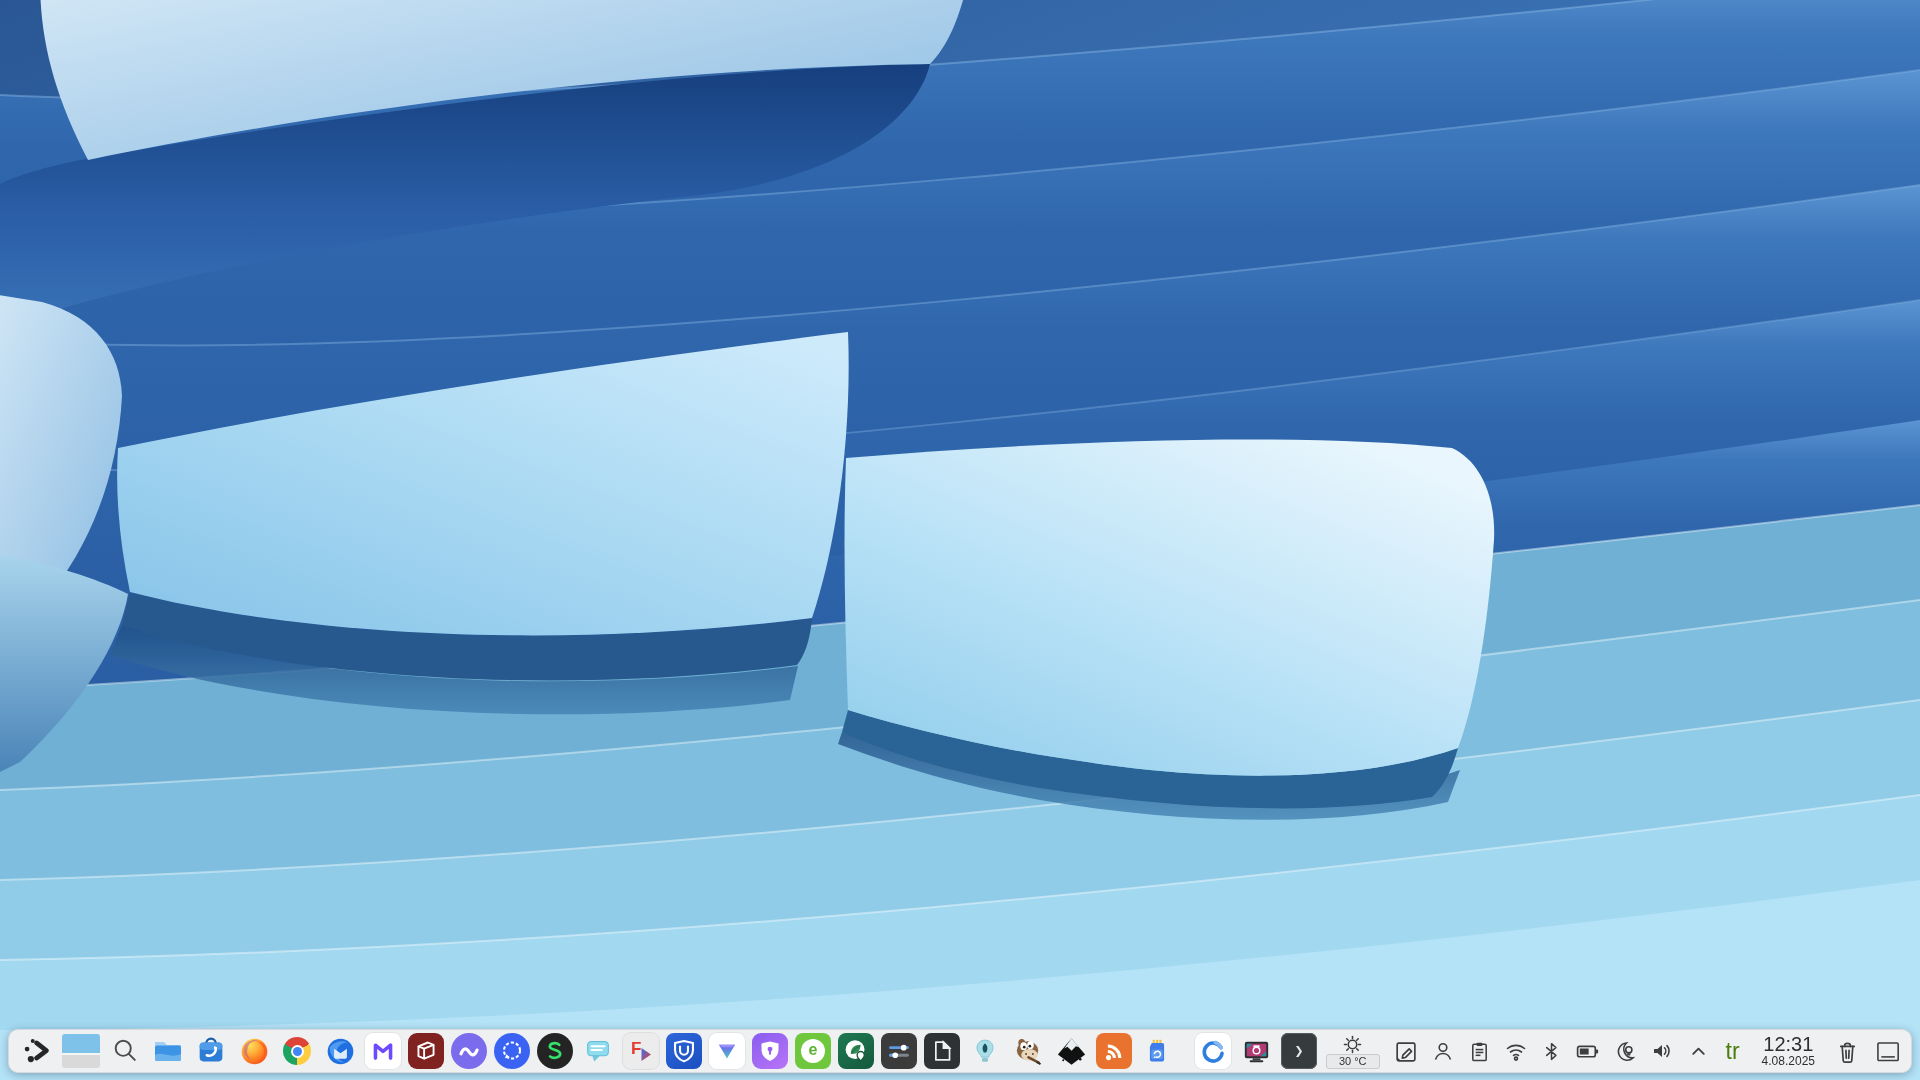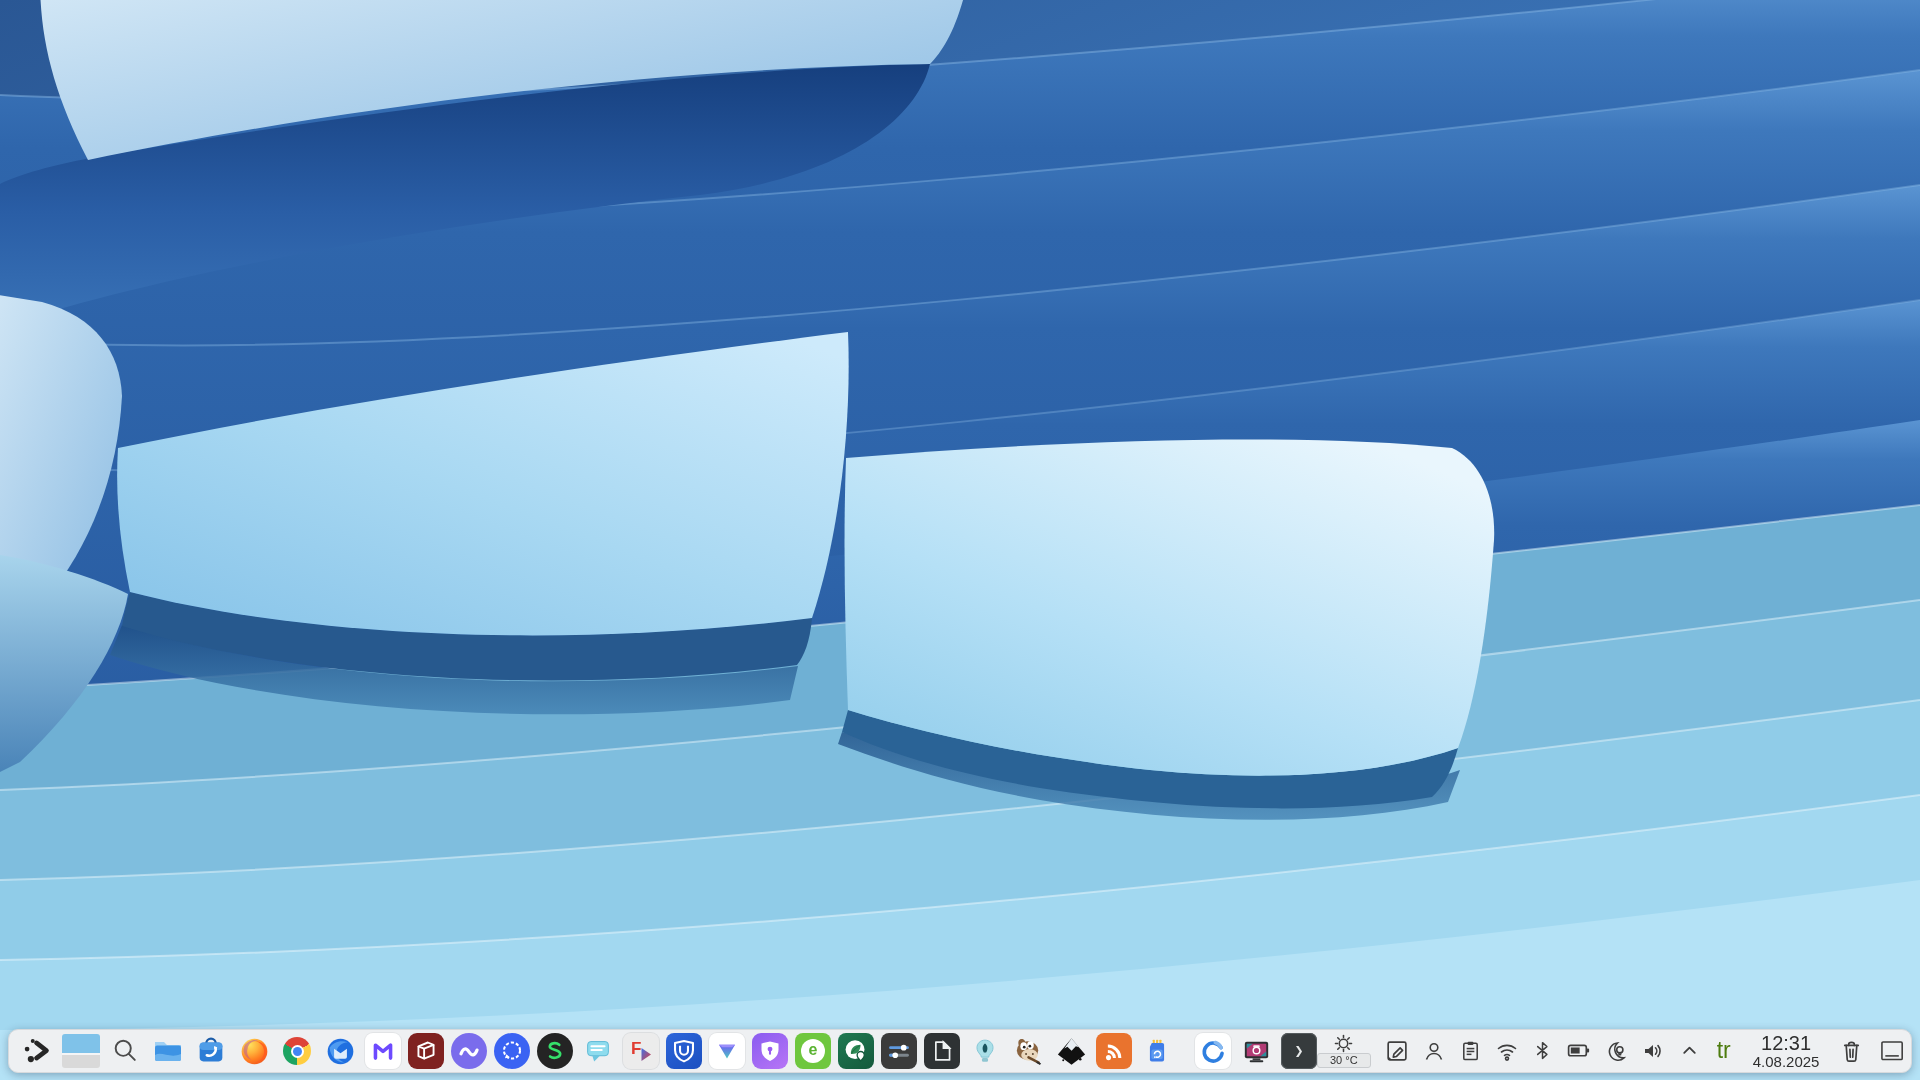--- a/index.html
+++ b/index.html
@@ -64,21 +64,21 @@
   .titem{display:flex;align-items:center;justify-content:center;cursor:pointer;flex:0 0 auto;}
   .titem svg{display:block;stroke:#3e3e3e;}
   .weather{flex-direction:column;gap:0;}
   .temp-badge{
     margin-top:-3px;font-size:11px;color:#333;background:#e7e9ea;
     border:1px solid #c9cccf;border-radius:3px;padding:0 12px;line-height:13px;white-space:nowrap;text-align:center;
   }
   .kbd{font-size:23px;color:#4d7c0f;margin:0 3px;}
   .clock{display:flex;flex-direction:column;align-items:center;line-height:1.04;color:#2f2f2f;margin:0 6px;cursor:pointer;}
   .clock .t{font-size:20px;}
-  .clock .d{font-size:15px;text-align:center;}
+  .clock .d{font-size:12px;text-align:center;}
 </style>
 </head>
 <body>
 
 <div id="desktop">
 
   <svg id="wallpaper" viewBox="0 0 1920 1080" preserveAspectRatio="none" xmlns="http://www.w3.org/2000/svg">
     <defs>
       <linearGradient id="gBG" x1="0" y1="0" x2="0.7" y2="1">
         <stop offset="0" stop-color="#2a5794"></stop>

